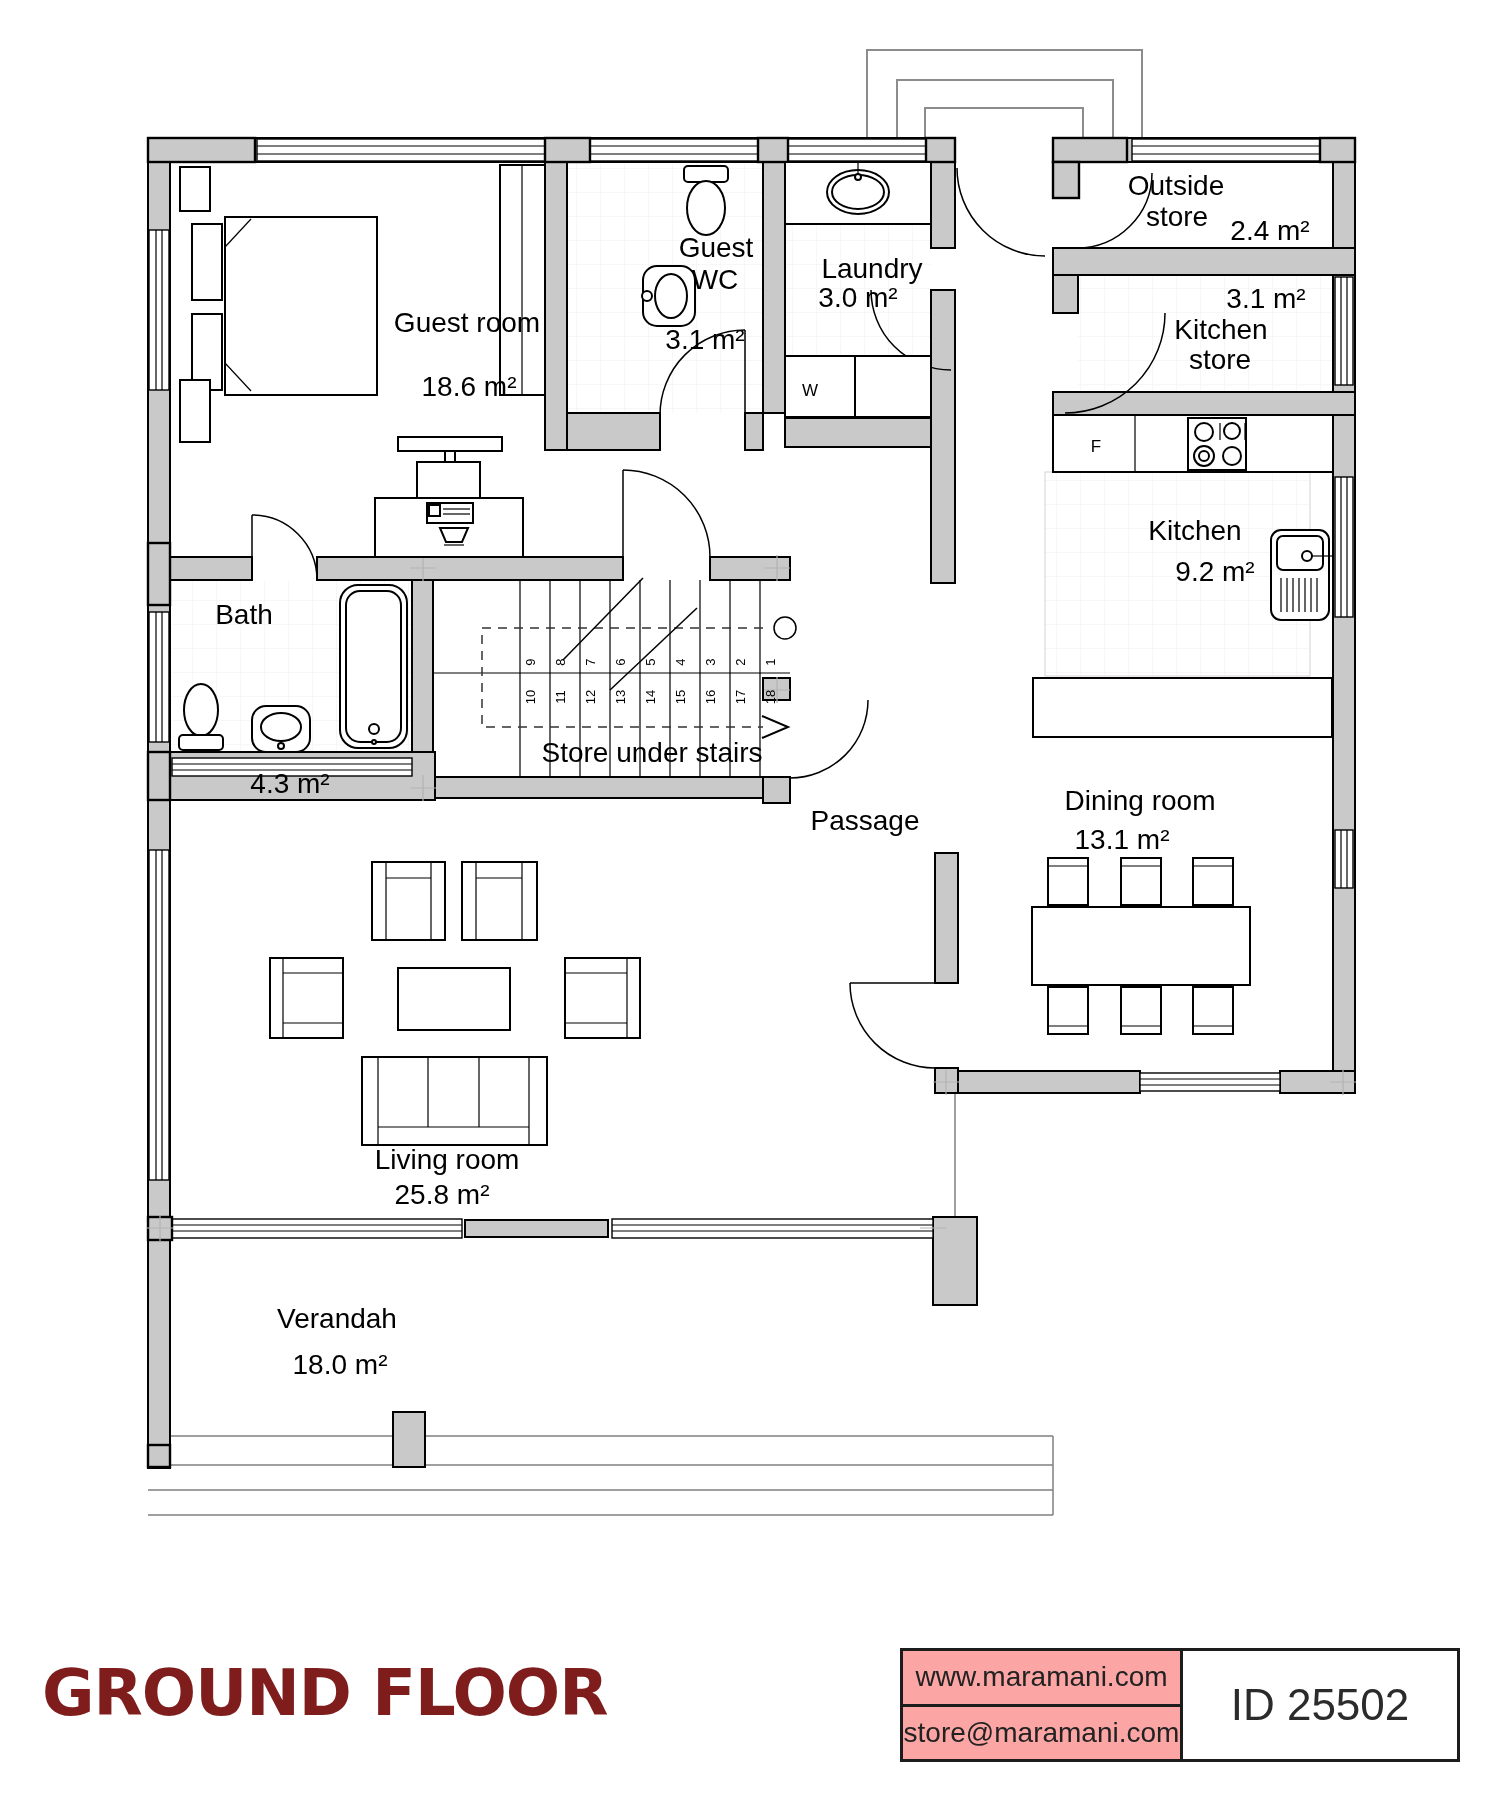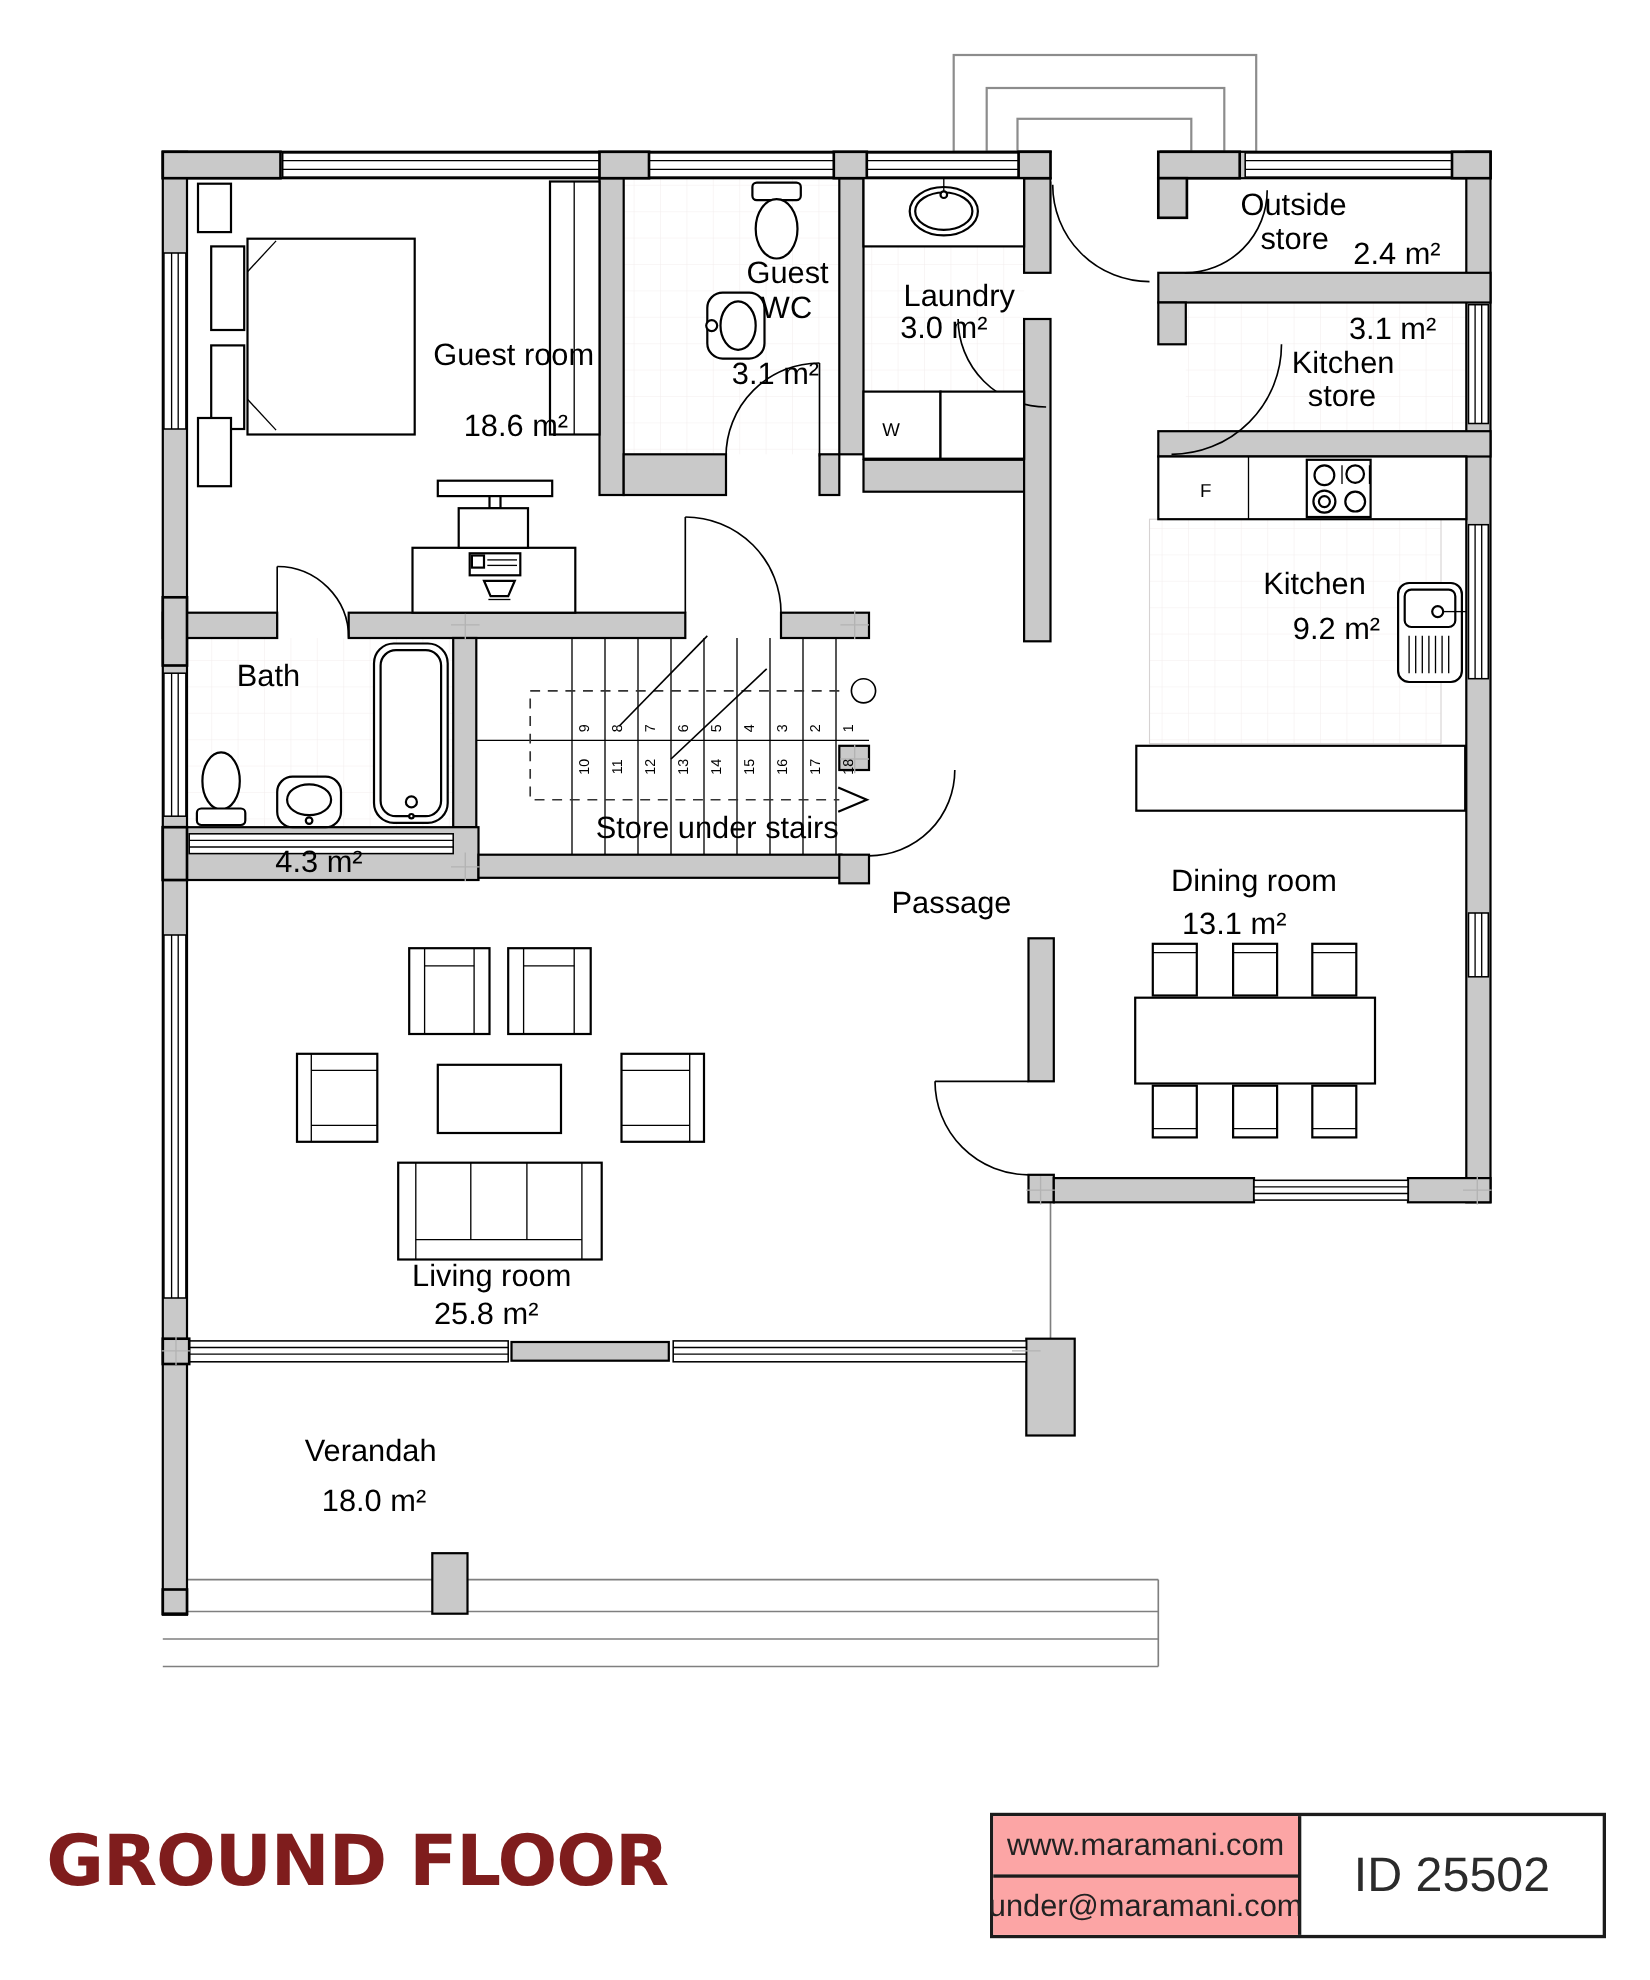--- a/index.html
+++ b/index.html
@@ -404,17 +404,17 @@
     <text class="room-label" x="337" y="1328" text-anchor="middle">Verandah</text>
     <text class="area-label" x="340" y="1374" text-anchor="middle">18.0 m²</text>
   </g>
 </svg>
 
 <div class="floor-title">GROUND FLOOR</div>
 
 <div class="footer-box">
   <div class="fcol">
     <div class="fcell">www.maramani.com</div>
-    <div class="fcell second">under@maramani.com</div>
+    <div class="fcell second">store@maramani.com</div>
   </div>
   <div class="fid">ID 25502</div>
 </div>
 </div>
 
 </body></html>

